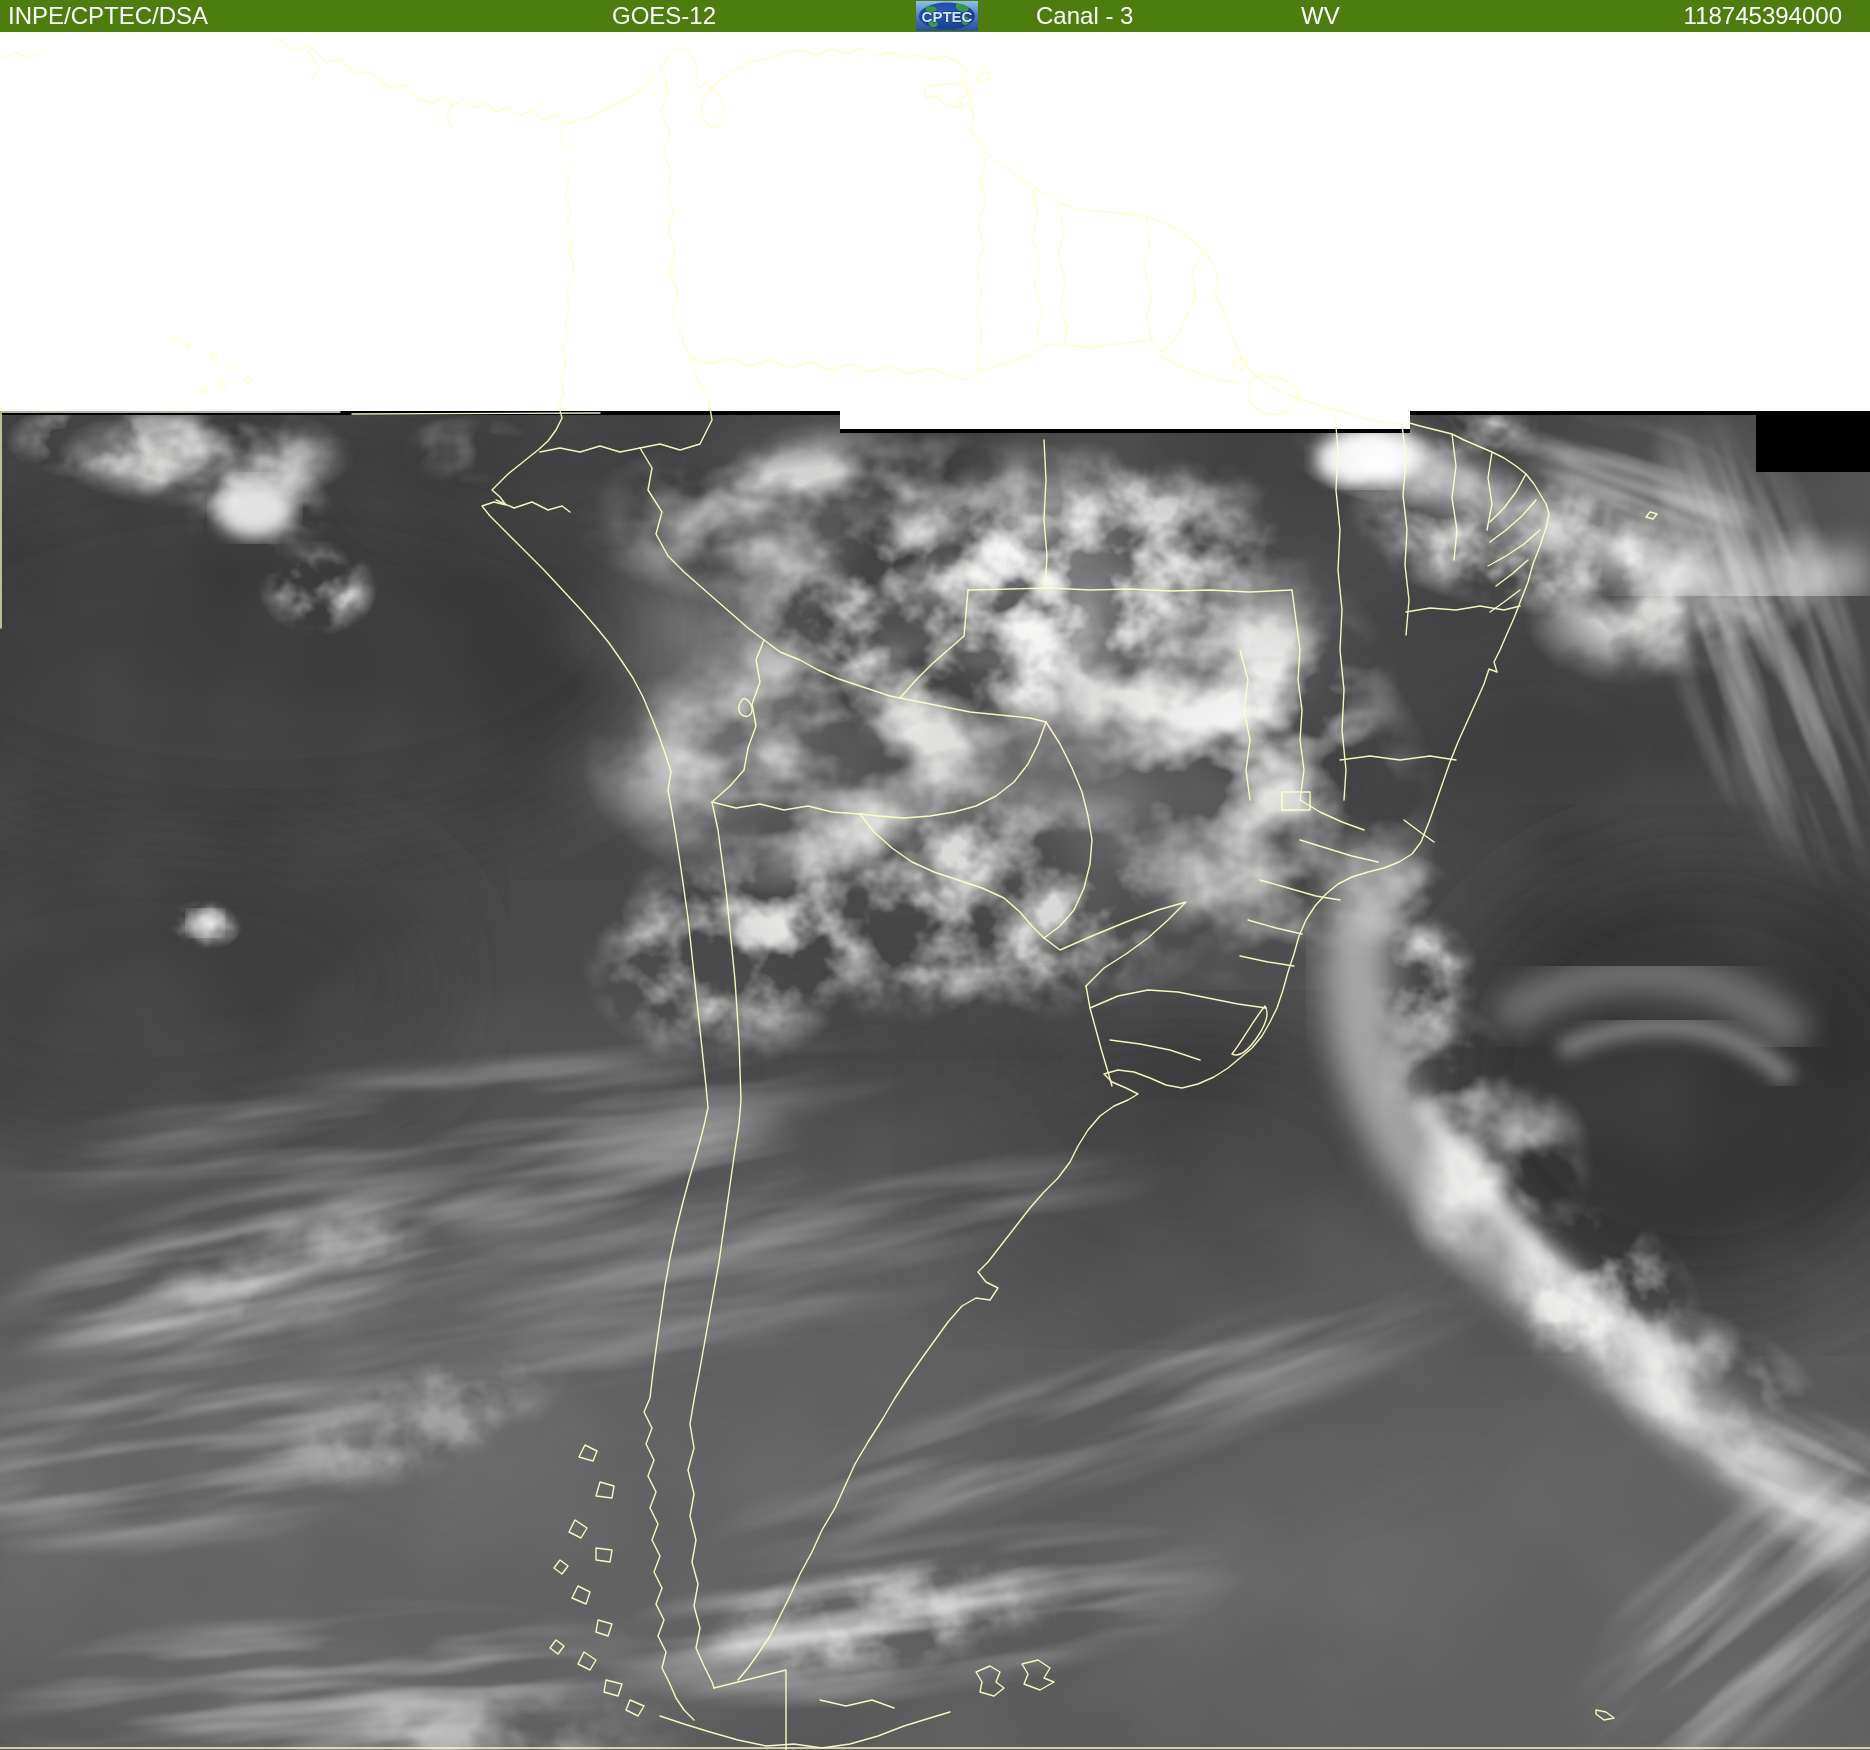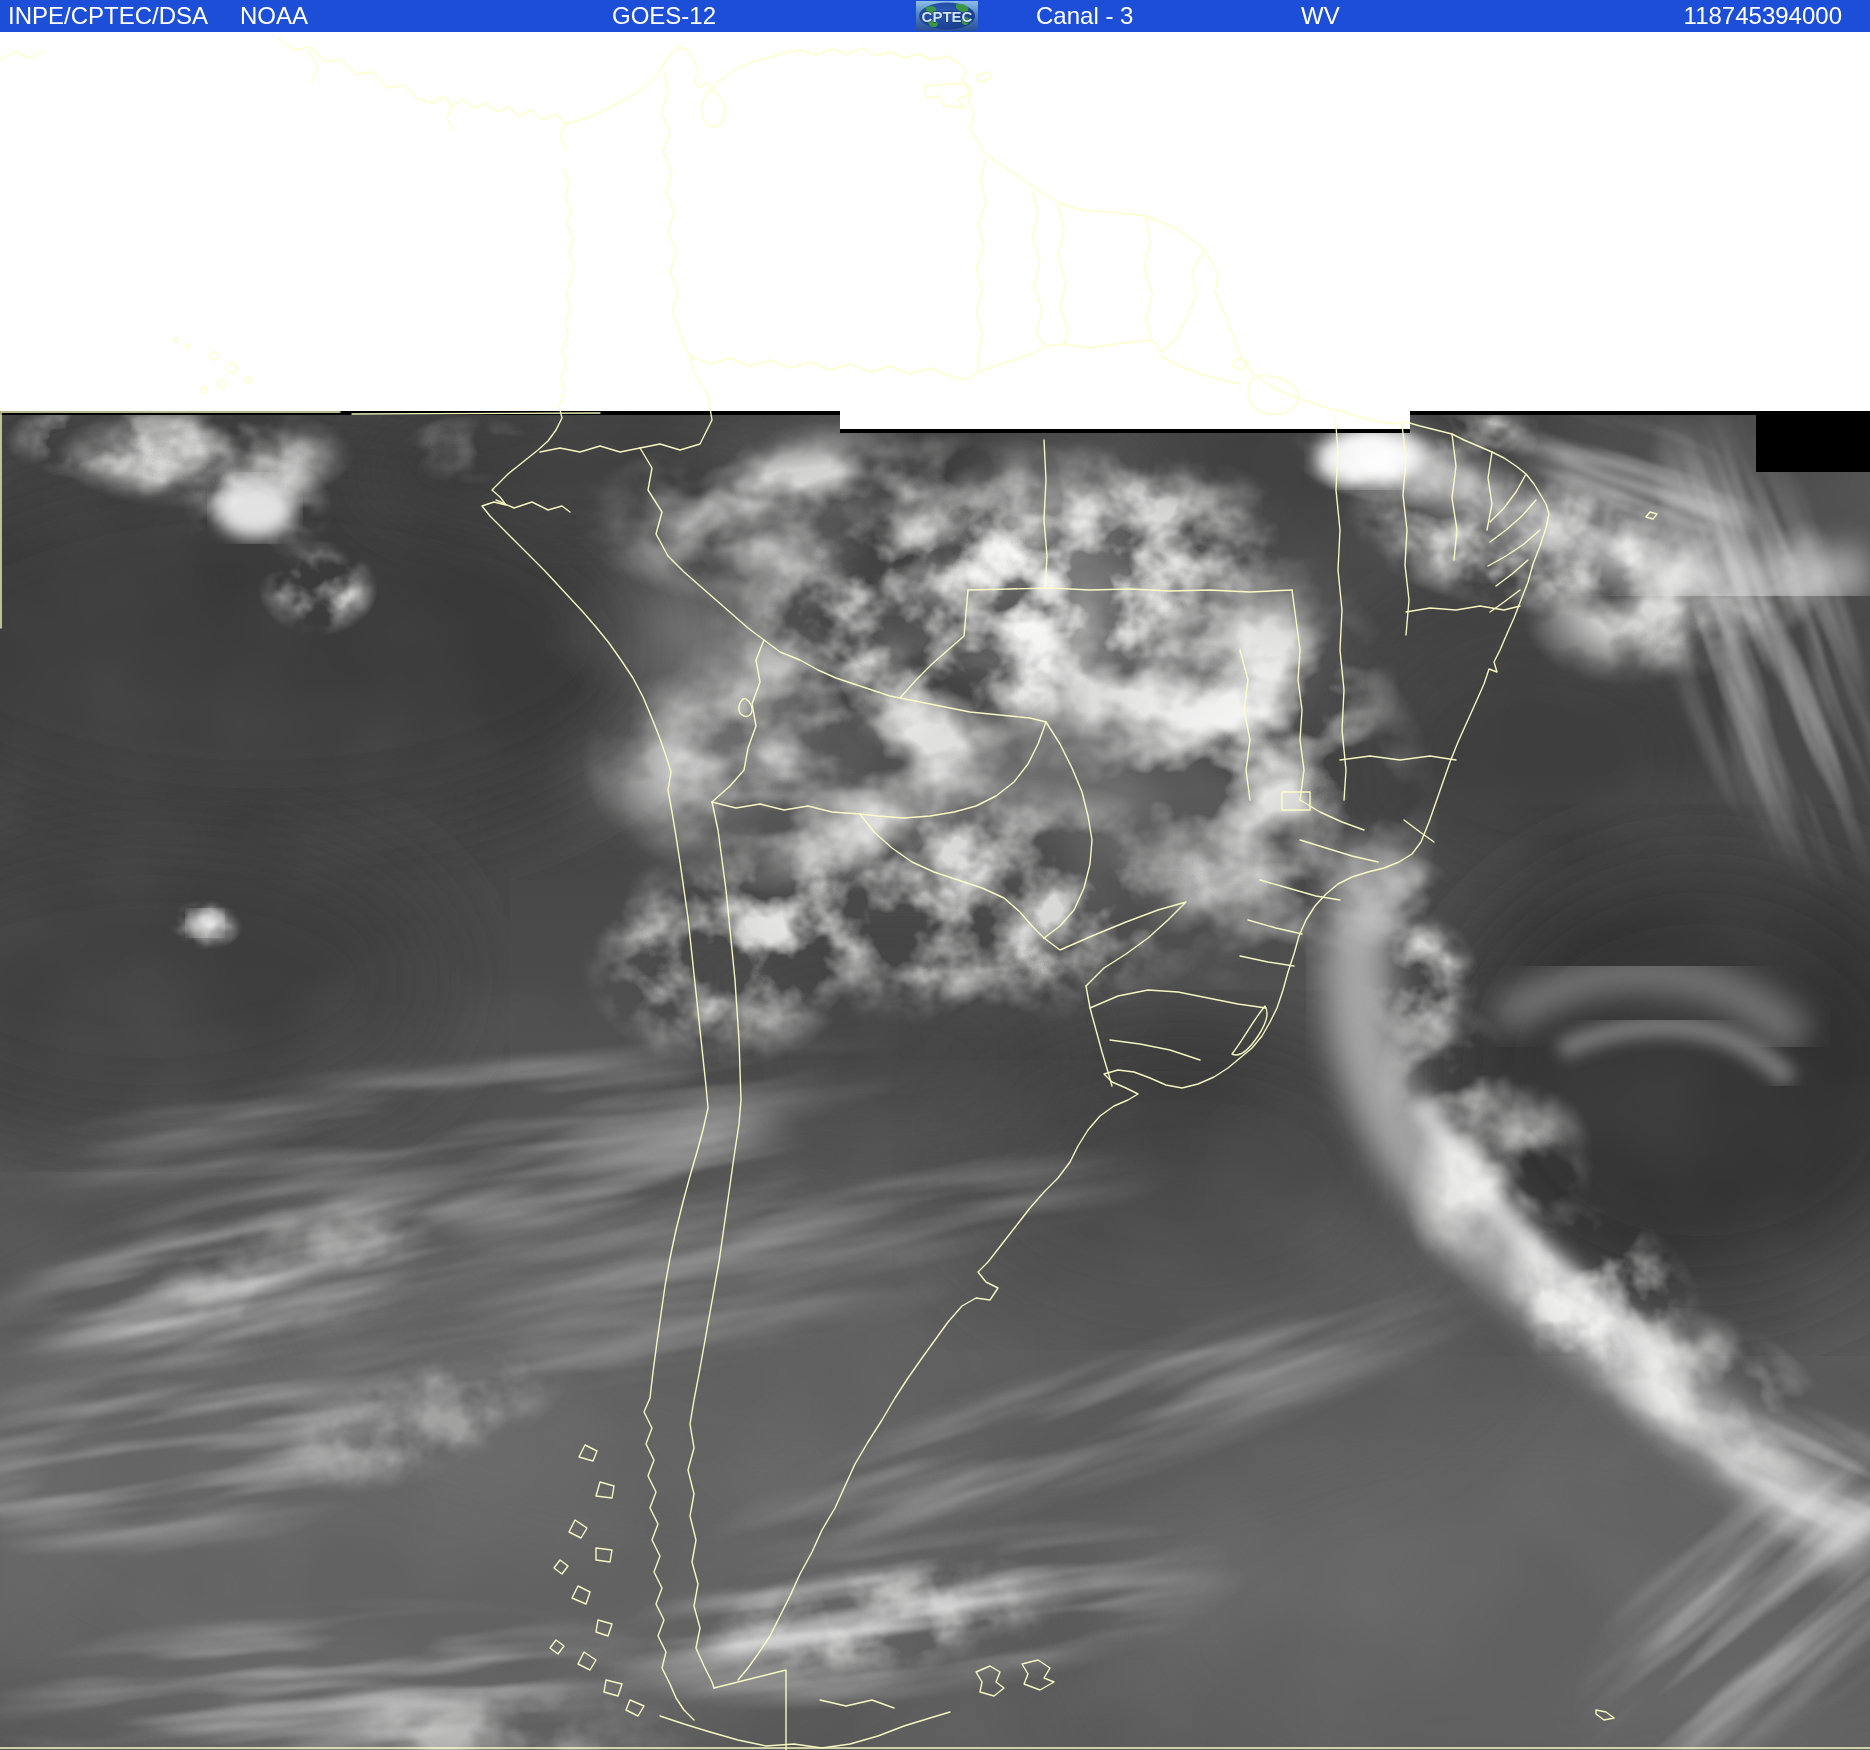--- a/index.html
+++ b/index.html
@@ -1,21 +1,21 @@
 <!DOCTYPE html>
 <html><head>
 <meta charset="utf-8">
 <style>
   html,body{margin:0;padding:0;background:#000;}
   .screen{position:relative;width:1870px;height:1750px;background:#000;overflow:hidden;
           font-family:"Liberation Sans",sans-serif;}
-  .titlebar{position:absolute;left:0;top:0;width:1870px;height:32px;background:#1d4ed8;z-index:10;}
+  .titlebar{position:absolute;left:0;top:0;width:1870px;height:32px;background:#4d7c0f;z-index:10;}
   .titlebar span{position:absolute;top:2px;color:#fff;font-size:24px;white-space:nowrap;}
   .t-agency{left:8px;}
-  .t-noaa{left:240px;}
+  .t-noaa{left:248px;margin-top:48px;}
   .t-sat{left:612px;}
   .t-channel{left:1036px;}
   .t-product{left:1301px;}
   .t-time{right:28px;}
   .logo{position:absolute;left:916px;top:1px;width:62px;height:14px;}
   .mapwrap{position:absolute;left:0;top:0;width:1870px;height:1750px;}
 </style>
 </head>
 <body>
 

